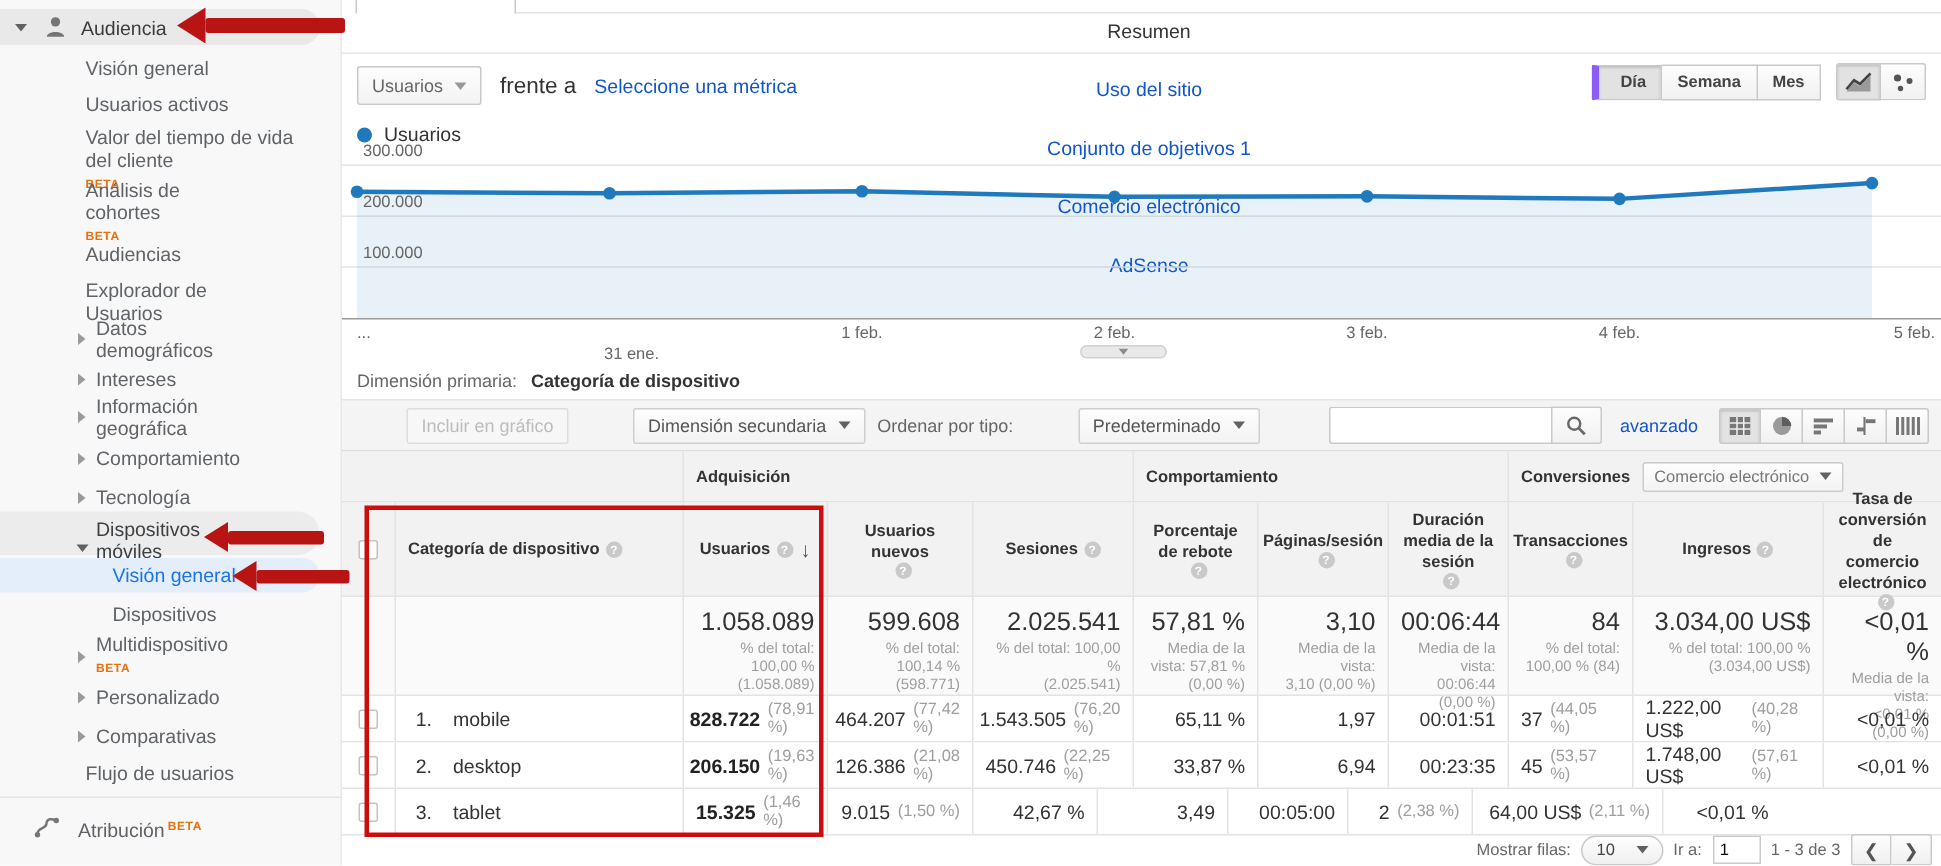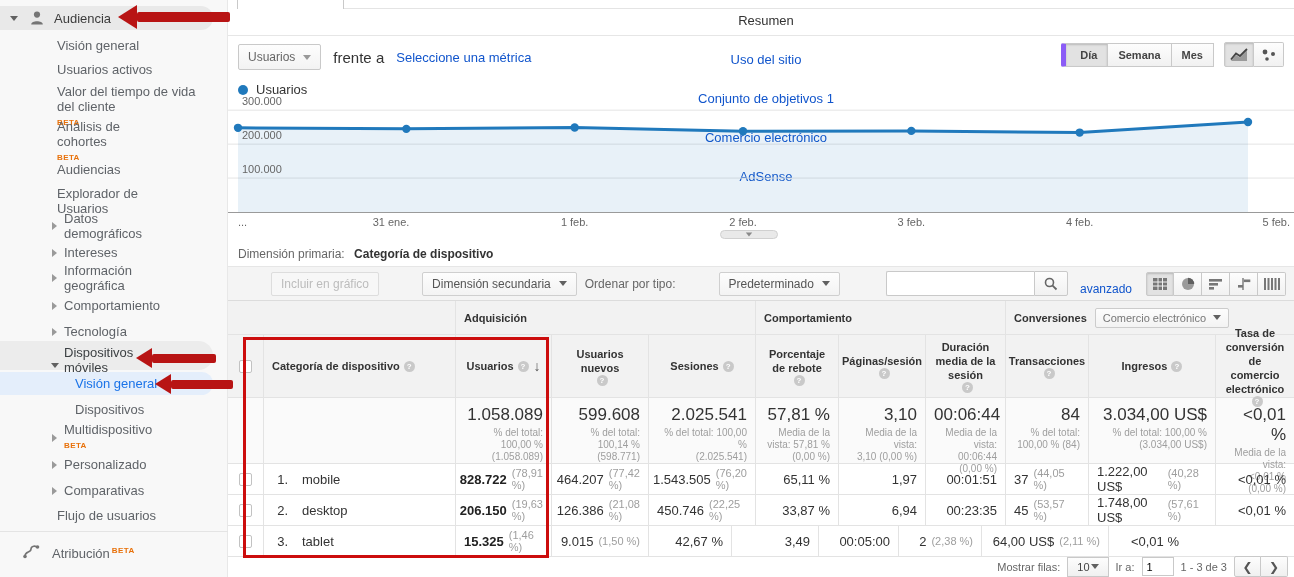--- a/index.html
+++ b/index.html
@@ -75,21 +75,21 @@
 
   .dim-row { position:absolute; left:10px; top:247px; font-size:12px; color:#666; }
   .dim-row b { color:#333; margin-left:6px; font-weight:bold; cursor:pointer; }
 
   .toolbar { position:absolute; left:0; top:266px; width:1066px; height:34px; background:#f4f4f4;
     border-top:1px solid #e6e6e6; display:flex; align-items:center; padding:0 8px; }
   .tb-btn { border:1px solid #cfcfcf; border-radius:2px; background:linear-gradient(#fdfdfd,#f3f3f3);
     font-size:12px; color:#555; padding:4px 9px; display:inline-flex; align-items:center; gap:8px; cursor:pointer;margin-left:35px; }
   .tb-btn.disabled { color:#bcbcbc; background:#f7f7f7; border-color:#ddd; cursor:default; }
   .tb-label { font-size:12px; color:#666; margin:0 8px; }
-  .tb-right { margin-left:auto; display:flex; align-items:flex-end; }
+  .tb-right { margin-left:auto; display:flex; align-items:center; }
   .search-input { width:148px; height:25px; border:1px solid #c9c9c9; border-right:none; border-radius:2px 0 0 2px;
     padding:0 6px; font-size:12px; background:#fff; }
   .search-btn { width:34px; height:25px; border:1px solid #c9c9c9; border-radius:0 2px 2px 0;
     background:linear-gradient(#fdfdfd,#f1f1f1); display:flex; align-items:center; justify-content:center; cursor:pointer; }
   .adv-link { font-size:12px; color:#15c; margin:0 14px 0 12px; cursor:pointer; }
   .view-btns { display:flex; }
   .view-btn { width:28px; height:24px; border:1px solid #c9c9c9; border-left:none;
     background:linear-gradient(#fdfdfd,#f1f1f1); display:flex; align-items:center; justify-content:center; cursor:pointer; }
   .view-btn:first-child { border-left:1px solid #c9c9c9; border-radius:2px 0 0 2px; }
   .view-btn:last-child { border-radius:0 2px 2px 0; }
@@ -122,22 +122,22 @@
   .data-row { background:#fff; height:31px; border-bottom:1px solid #e3e3e3; }
   .data-row .cell { display:flex; align-items:center; justify-content:flex-end; color:#333; }
   .data-row .cell.name { justify-content:flex-start; gap:14px; }
   .data-row .cell.ckb { justify-content:center; }
   .rank { color:#333; width:16px; text-align:right; }
   .val-b { font-weight:bold; color:#222; }
   .pct { font-size:11px; color:#9e9e9e; margin-left:5px; }
 
   .pag-row { position:absolute; right:6px; top:556px; display:flex; align-items:center; gap:7px;
     font-size:11px; color:#666; }
-  .pag-dd { border:1px solid #c9c9c9; border-radius:0; background:linear-gradient(#fdfdfd,#f0f0f0);
-    padding:3px 9px; display:inline-flex; align-items:center; gap:1px; font-size:11px; color:#444; cursor:pointer; }
+  .pag-dd { border:1px solid #c9c9c9; border-radius:10px; background:linear-gradient(#fdfdfd,#f0f0f0);
+    padding:3px 9px; display:inline-flex; align-items:center; gap:14px; font-size:11px; color:#444; cursor:pointer; }
   .pag-input { width:32px; height:19px; border:1px solid #c9c9c9; font-size:11px; text-align:left; padding:0 4px; }
   .pag-btn { border:1px solid #c9c9c9; background:linear-gradient(#fdfdfd,#f0f0f0); width:27px; height:21px;
     font-size:12px; color:#555; display:inline-flex; align-items:center; justify-content:center; cursor:pointer; }
   .pag-btn.prev { border-radius:2px 0 0 2px; }
   .pag-btn.next { border-left:none; border-radius:0 2px 2px 0; }
 
   
   .annot { position:absolute; z-index:40; }
   .red-box { border:3px solid #cc0d0d; background:transparent; pointer-events:none; }
   .red-arrow { display:flex; align-items:center; pointer-events:none; }
@@ -290,21 +290,21 @@
           <circle cx="178.33333333333334" cy="28.848484848484844" r="4.2" class="dot"></circle>
           <circle cx="346.6666666666667" cy="27.4909090909091" r="4.2" class="dot"></circle>
           <circle cx="515" cy="31.22424242424242" r="4.2" class="dot"></circle>
           <circle cx="683.3333333333334" cy="30.88484848484849" r="4.2" class="dot"></circle>
           <circle cx="851.6666666666666" cy="32.58181818181818" r="4.2" class="dot"></circle>
           <circle cx="1020" cy="22.060606060606062" r="4.2" class="dot"></circle>
         </svg>
       <div class="axis-line"></div>
       <div id="x-labels">
           <span class="xtick" style="left: 10px; transform: none;">...</span>
-          <span class="xtick" style="left: 163px;">31 ene.</span>
+          <span class="xtick" style="left: 193px; margin-top: 14px;">31 ene.</span>
           <span class="xtick" style="left: 346.667px;">1 feb.</span>
           <span class="xtick" style="left: 515px;">2 feb.</span>
           <span class="xtick" style="left: 683.333px;">3 feb.</span>
           <span class="xtick" style="left: 851.667px;">4 feb.</span>
           <span class="xtick" style="transform: none; right: 4px;">5 feb.</span>
         </div>
       <div class="scrubber">
         <span class="tri down"></span>
       </div>
     <div class="ytick" style="top: 63.0606px;">100.000</div>

